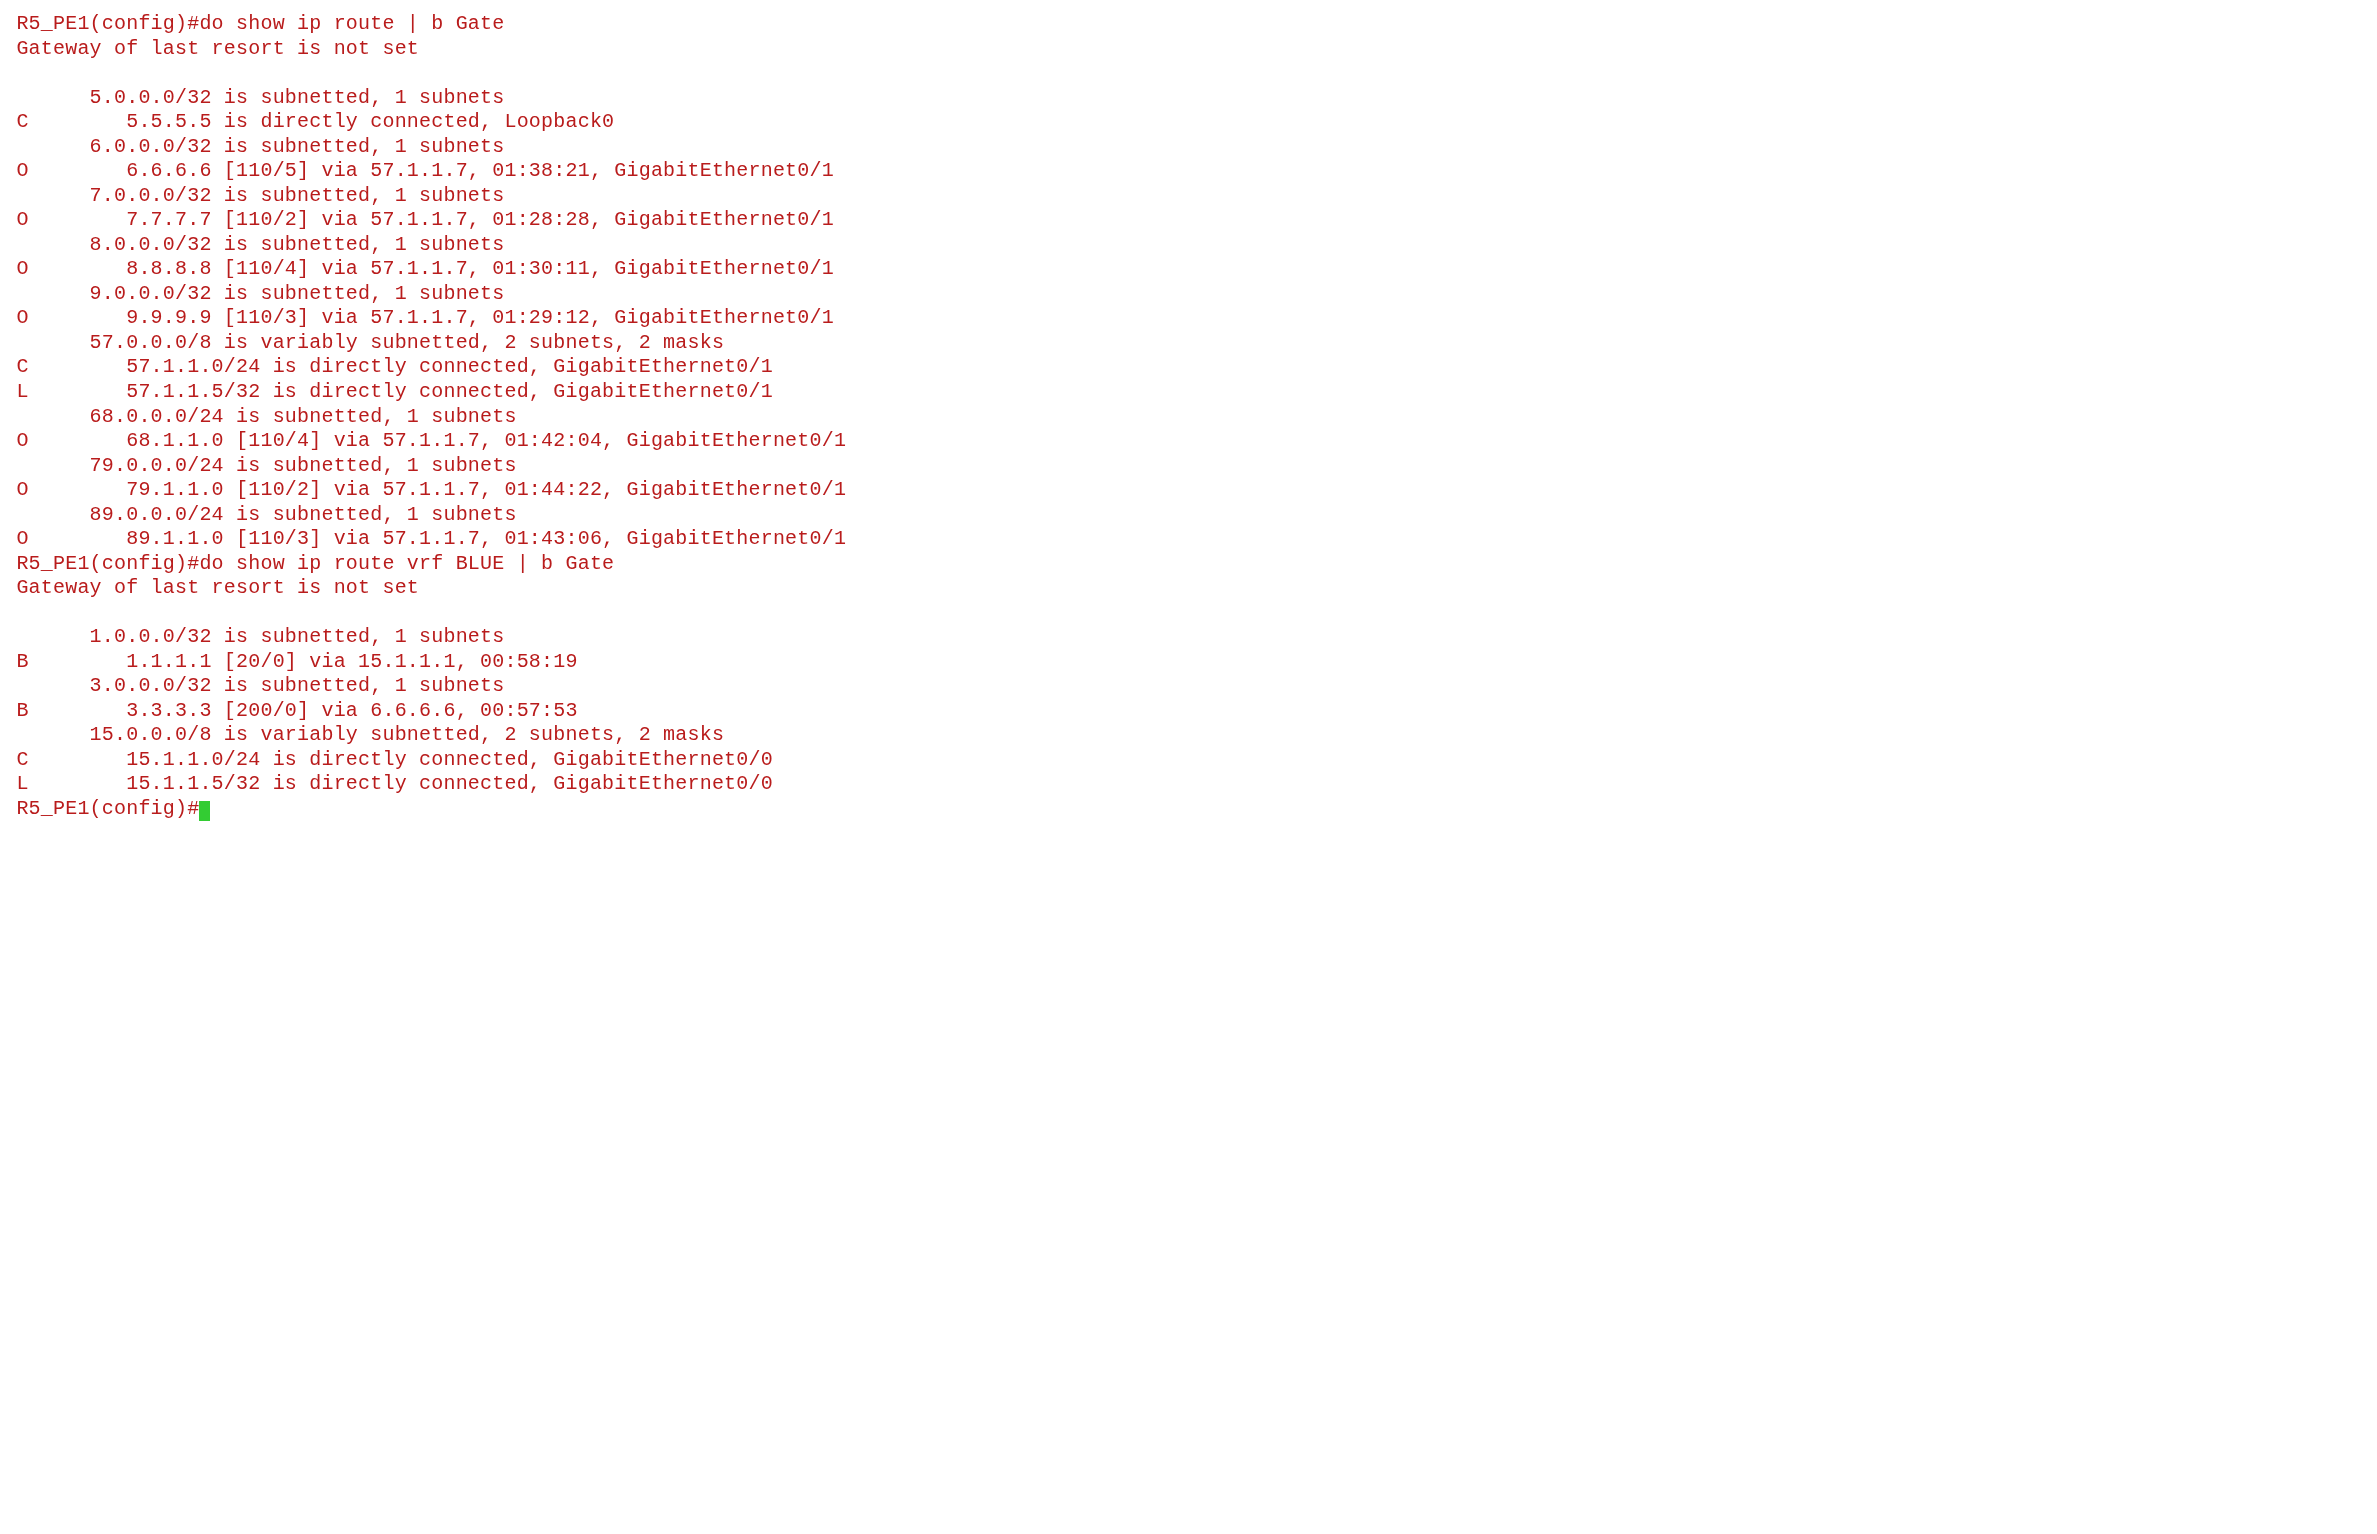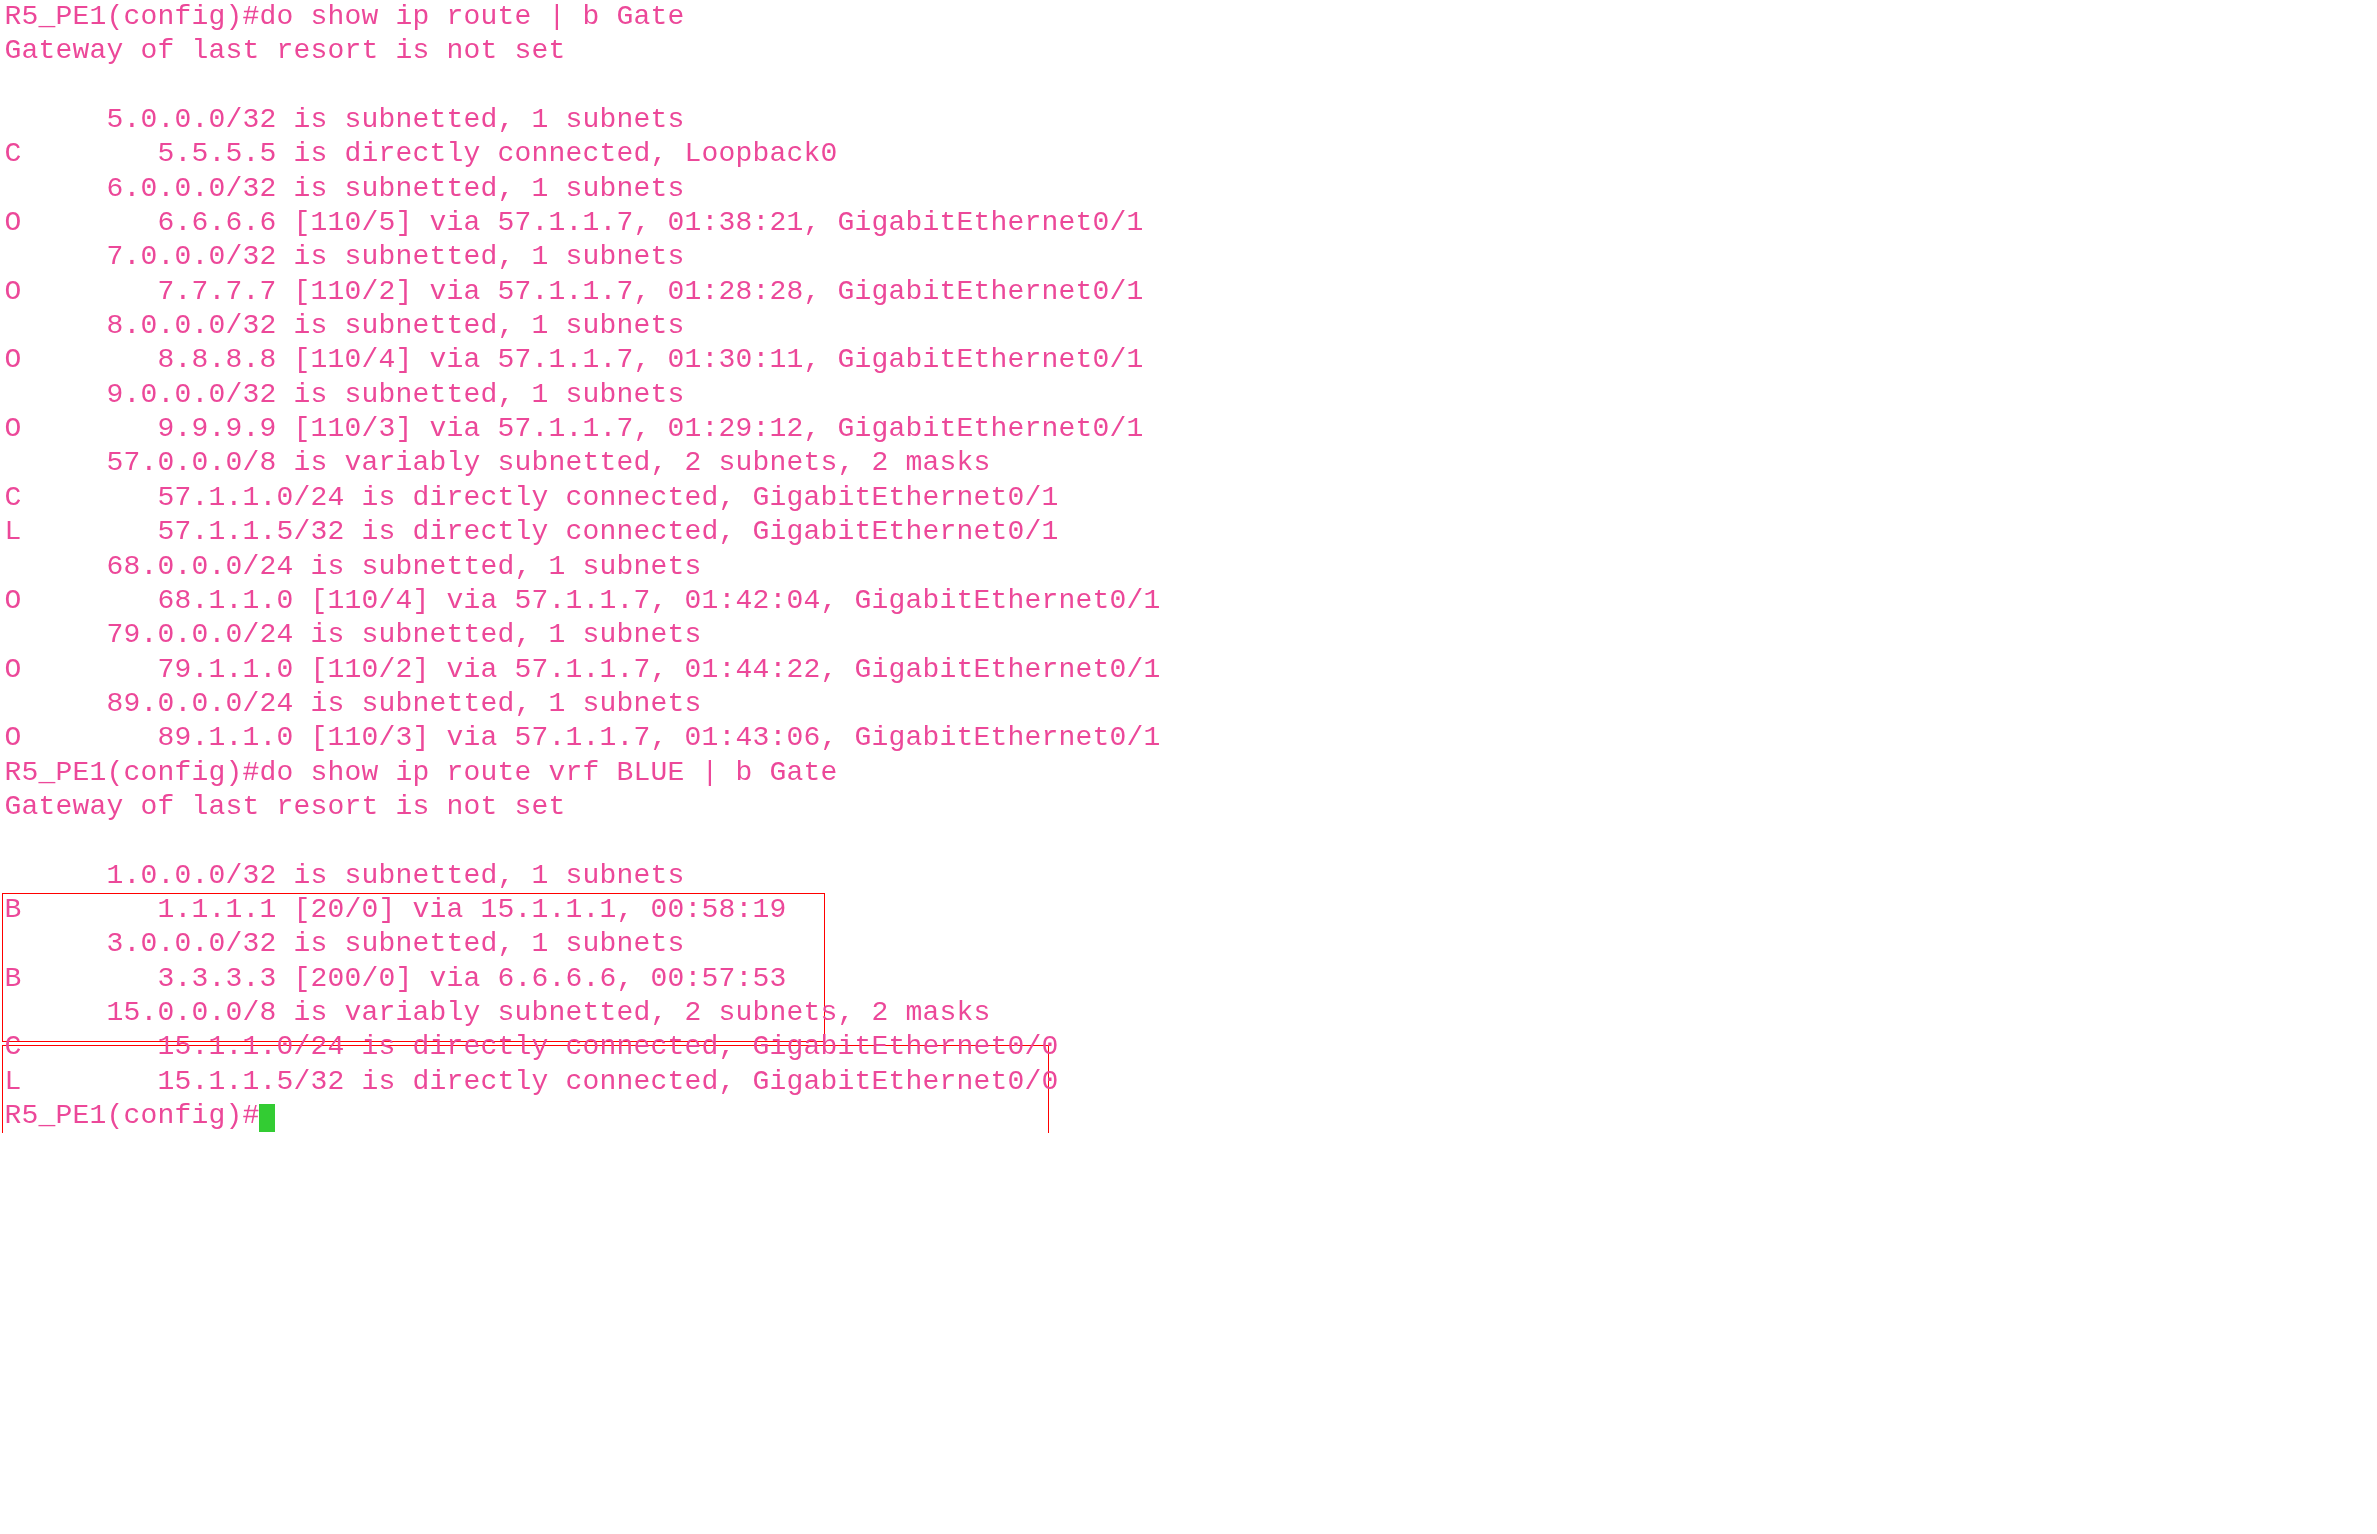--- a/index.html
+++ b/index.html
@@ -3,26 +3,26 @@
 <meta charset="utf-8">
 <style>
   html, body {
     margin: 0;
     padding: 0;
     background: #ffffff;
     width: 2377px;
   }
   pre.terminal {
     font-family: Consolas, "Courier New", monospace;
-    font-size: 28px;
+    font-size: 20px;
     line-height: 1.227;
     letter-spacing: 0.2px;
     white-space: pre;
-    color: #ec4899;
-    margin: 0;
+    color: #b91c1c;
+    margin: 12px;
     padding: 0 0 0 4.4px;
     position: relative;
     z-index: 2;
   }
   .box-layer {
     position: absolute;
     top: 0;
     left: 0;
     z-index: 1;
     pointer-events: none;

